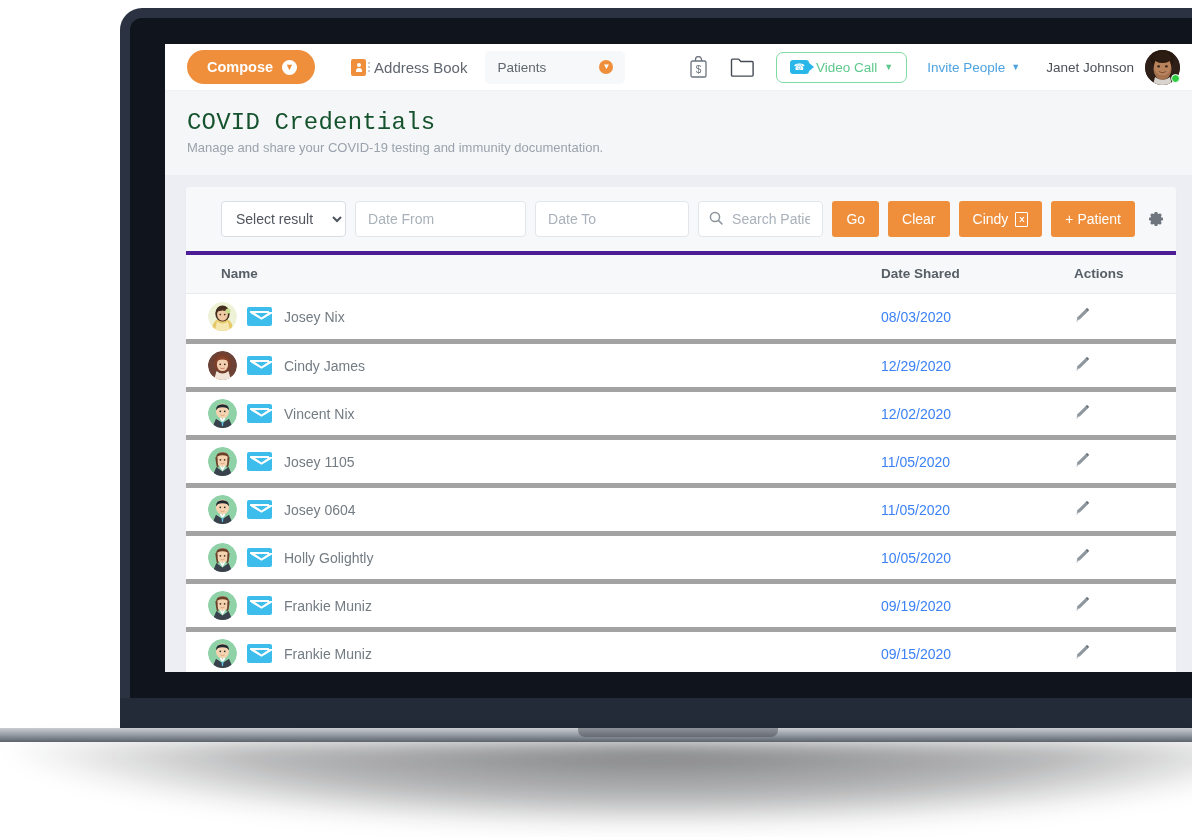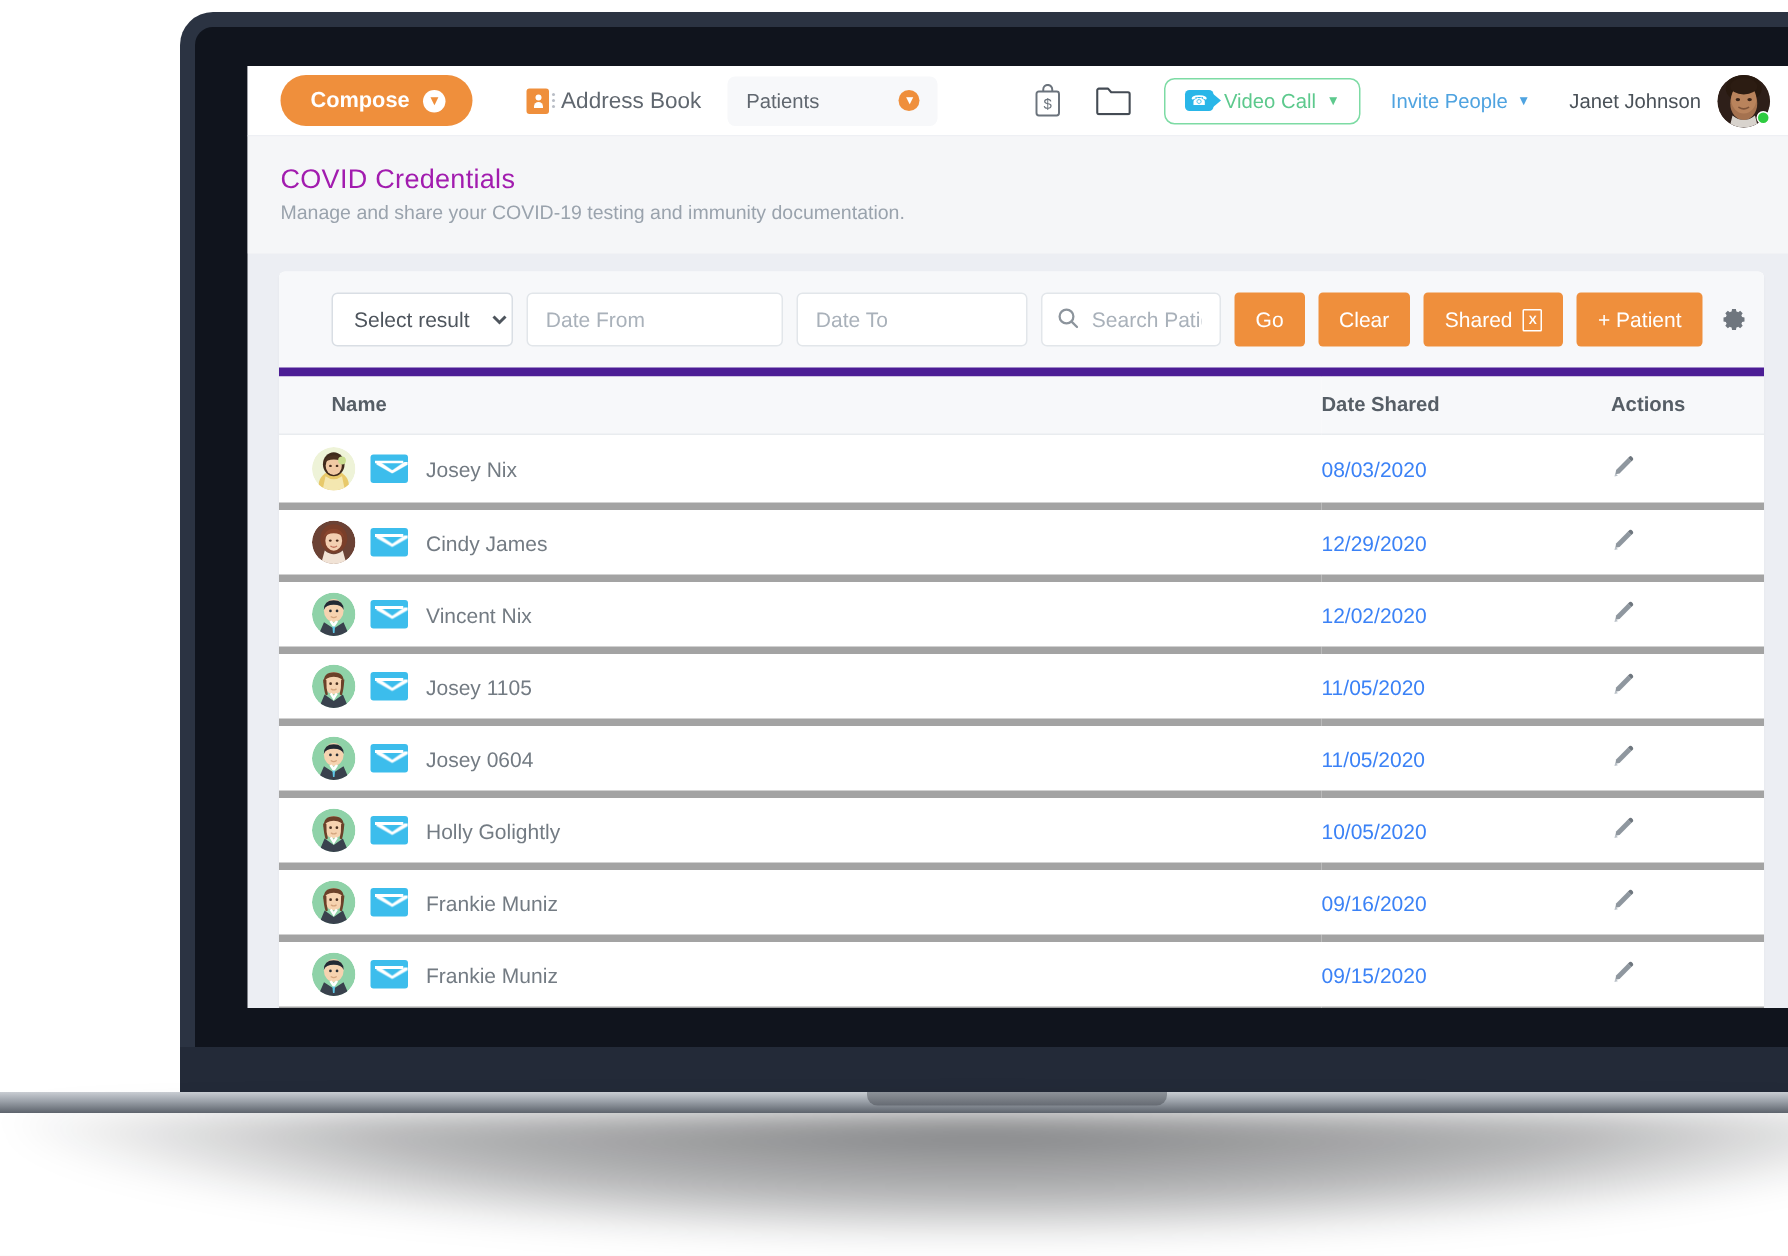--- a/index.html
+++ b/index.html
@@ -182,41 +182,41 @@
   }
   .online-dot {
     position:absolute; right: 0px; bottom: 2px;
     width: 9px; height: 9px; border-radius: 50%;
     background: #2ecc40; border: 1.5px solid #fff;
   }
 
   
   .page-head { background: #f5f6f8; padding: 18px 0 20px 22px; }
   .page-title {
-    font-size: 18px; color: #a21caf; font-weight: 400; letter-spacing: .2px;
+    font-size: 24px; color: #14532d; font-weight: 400; letter-spacing: .2px; font-family: Liberation Mono, monospace;
   }
   .page-sub {
     margin-top: 4px; font-size: 13px; color: #9aa3ad;
   }
 
   
   .card-wrap { padding: 12px 16px 0 21px; }
   .card {
     background: #ffffff;
     border-radius: 4px 4px 0 0;
     box-shadow: 0 1px 2px rgba(0,0,0,.04);
     overflow: hidden;
   }
 
   
   .toolbar {
     background: #f7f8fa;
     display: flex; align-items: center; gap: 9px;
     padding: 14px 12px 14px 35px;
-    border-bottom: 6px solid #4c1d95;
+    border-bottom: 4px solid #4c1d95;
   }
   .sel {
     width: 152px; height: 36px;
     border: 1px solid #d9dee4; border-radius: 4px;
     background: #fff; color: #4e555d; font-size: 14px;
     padding: 0 10px;
     font-family: "Liberation Sans", sans-serif;
     cursor: pointer;
   }
   .txt {
@@ -431,21 +431,21 @@
 
           <button class="obtn">
             <span>Go</span>
           </button>
 
           <button class="obtn">
             <span>Clear</span>
           </button>
 
           <button class="obtn">
-            <span>Shared</span>
+            <span>Cindy</span>
             <span class="xls-glyph">X</span>
           </button>
 
           <button class="obtn">
             <span>+ Patient</span>
           </button>
 
           <span class="gear-btn">
             <svg width="16" height="16" viewBox="0 0 16 16">
               <path fill="#6f767e" d="M8 5.1A2.9 2.9 0 1 0 8 10.9 2.9 2.9 0 1 0 8 5.1zm0 4.4A1.5 1.5 0 1 1 8 6.5a1.5 1.5 0 0 1 0 3z"></path>
@@ -638,21 +638,21 @@
                         <ellipse cx="12.4" cy="12.8" rx=".9" ry=".9" fill="#4a3020"></ellipse>
                         <ellipse cx="16.6" cy="12.8" rx=".9" ry=".9" fill="#4a3020"></ellipse>
                         <path d="M12.9 16.4q1.6 1.1 3.2 0" fill="none" stroke="#d4a57e" stroke-width=".9" stroke-linecap="round"></path>
                         <path d="M8.4 20 L14.5 24.4 L20.6 20 L24.4 29 L4.6 29 Z" fill="#39414d"></path>
                         <path d="M11.8 19.6 L14.5 24 L17.2 19.6 L15.9 18.9 L14.5 20.8 L13.1 18.9 Z" fill="#fff"></path>
                       </svg></span>
                     <span class="mail-icon"></span>
                     <span class="row-name">Frankie Muniz</span>
                   </div>
                 </td>
-                <td class="c-date">09/16/2020</td>
+                <td class="c-date">09/19/2020</td>
                 <td class="c-act"><span class="pencil">
                     <svg width="15" height="15" viewBox="0 0 15 15">
                       <path d="M11.3 1.4l2.3 2.3-7.9 7.9-2.8.5.5-2.8z" fill="#8f979f"></path>
                       <path d="M11.3 1.4l2.3 2.3 .9-.9a1.2 1.2 0 0 0 0-1.7l-.6-.6a1.2 1.2 0 0 0-1.7 0z" fill="#6f777f"></path>
                       <path d="M2.9 11.4l-.6 2.3 2.3-.6z" fill="#b9c0c7"></path>
                     </svg>
                   </span></td>
               </tr>
               <tr>
                 <td class="c-name">

